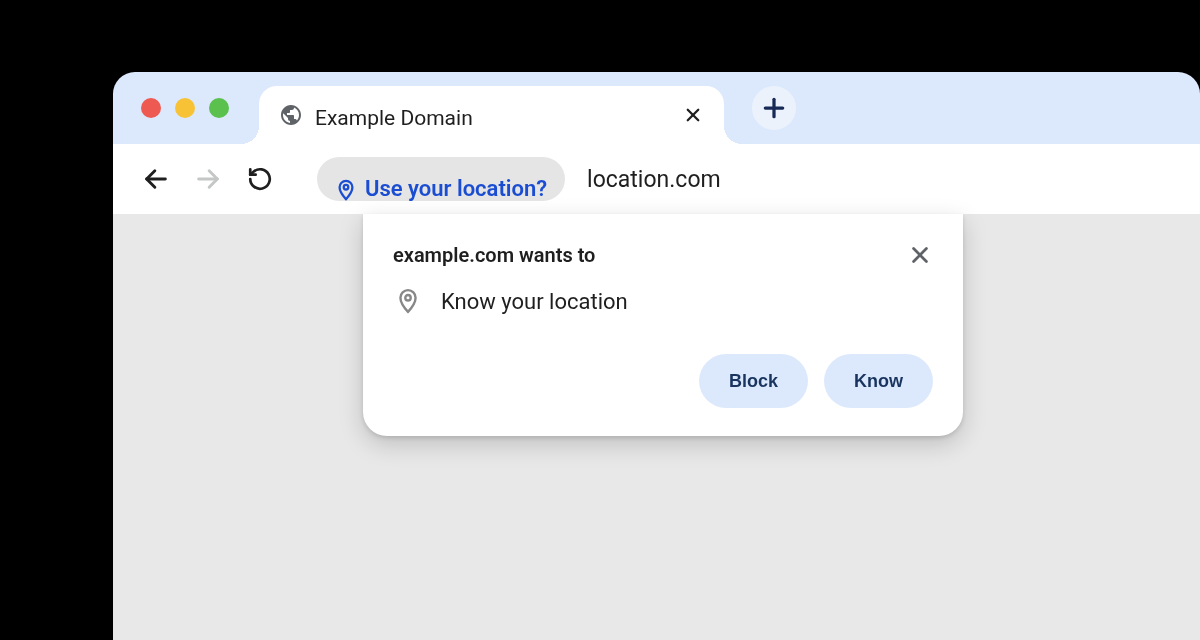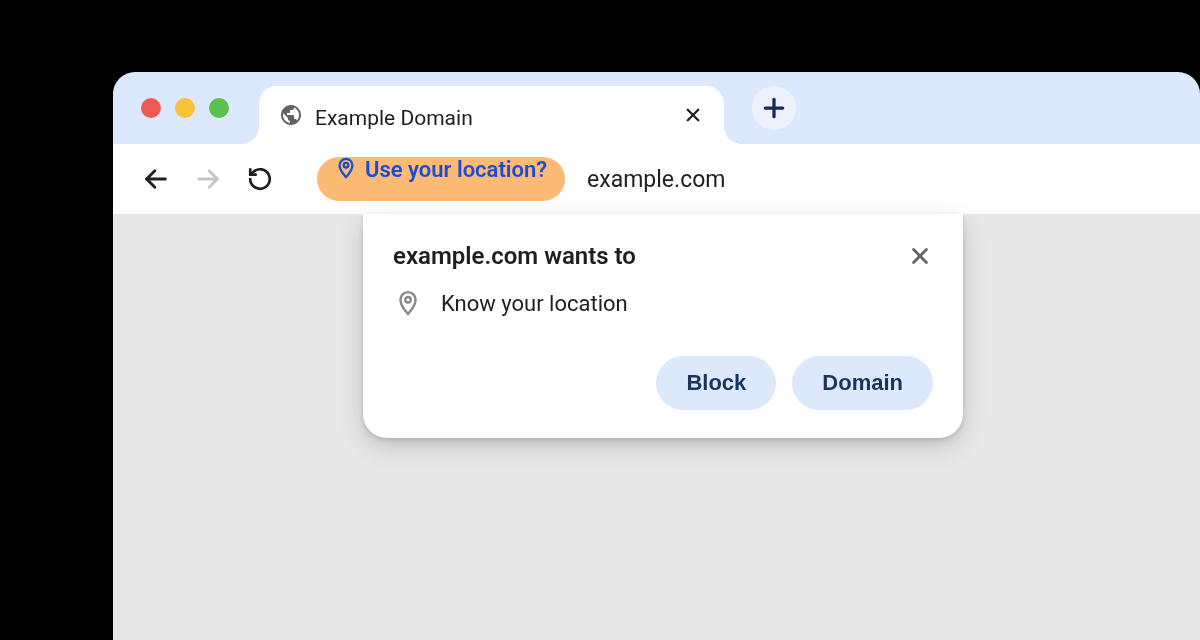--- a/index.html
+++ b/index.html
@@ -111,25 +111,25 @@
     }
     .nav-btn.disabled { color: #c4c7c5; cursor: default; }
     .address-bar {
       flex: 1;
       display: flex;
       align-items: center;
       gap: 14px;
       margin-left: 20px;
     }
     .permission-chip {
-      background: #fdba74;
+      background: #e5e5e5;
       border-radius: 24px;
       height: 44px;
       display: flex;
-      align-items: flex-start;
+      align-items: flex-end;
       padding: 0 18px;
       gap: 8px;
     }
     .chip-icon { color: #1a4dd2; display:flex; align-items:center;}
     .chip-text {
       color: #1a4dd2;
       font-size: 22px;
       font-weight: 600;
     }
     .url-text {
@@ -152,21 +152,21 @@
       box-shadow: 0 2px 4px rgba(0,0,0,.12), 0 8px 24px rgba(0,0,0,.18);
       padding: 28px 30px 28px 30px;
     }
     .dialog-header {
       display: flex;
       align-items: center;
       justify-content: space-between;
       margin-bottom: 20px;
     }
     .dialog-title {
-      font-size: 24px;
+      font-size: 20px;
       font-weight: 600;
       color: #1f1f1f;
     }
     .dialog-close {
       width: 26px; height: 26px;
       display: flex; align-items:center; justify-content:center;
       color: #5f6368;
       cursor: pointer;
     }
     .dialog-row {
@@ -185,21 +185,21 @@
       display: flex;
       justify-content: flex-end;
       gap: 16px;
     }
     .dialog-btn {
       background: #dce9fc;
       border: none;
       border-radius: 28px;
       height: 54px;
       padding: 0 30px;
-      font-size: 22px;
+      font-size: 18px;
       font-weight: 600;
       color: #19345e;
       cursor: pointer;
     }
     svg { display: block; }
   </style>
 </head>
 <body>
 
 <div class="browser-window">
@@ -257,21 +257,21 @@
     <div class="address-bar">
       <div class="permission-chip">
         <span class="chip-icon">
           <svg width="22" height="22" viewBox="0 0 24 24" fill="none" stroke="currentColor" stroke-width="2.5">
             <path d="M12 22s7-7.5 7-13a7 7 0 1 0-14 0c0 5.5 7 13 7 13z"></path>
               <circle cx="12" cy="9" r="2.5"></circle>
           </svg>
         </span>
         <span class="chip-text">Use your location?</span>
       </div>
-      <span class="url-text">example.com</span>
+      <span class="url-text">location.com</span>
     </div>
   </div>
 
   <div class="content-area">
     <div class="permission-dialog">
       <div class="dialog-header">
         <span class="dialog-title">example.com wants to</span>
         <span class="dialog-close">
           <svg width="22" height="22" viewBox="0 0 24 24" fill="none" stroke="currentColor" stroke-width="3" stroke-linecap="round">
             <line x1="5" y1="5" x2="19" y2="19"></line>
@@ -283,18 +283,18 @@
         <span class="dialog-row-icon">
           <svg width="26" height="26" viewBox="0 0 24 24" fill="none" stroke="currentColor" stroke-width="2.2">
             <path d="M12 22s7-7.5 7-13a7 7 0 1 0-14 0c0 5.5 7 13 7 13z"></path>
               <circle cx="12" cy="9" r="2.5"></circle>
           </svg>
         </span>
         <span class="dialog-row-text">Know your location</span>
       </div>
       <div class="dialog-actions">
         <button class="dialog-btn">Block</button>
-        <button class="dialog-btn">Domain</button>
+        <button class="dialog-btn">Know</button>
       </div>
     </div>
   </div>
 
 </div>
 
 </body></html>

